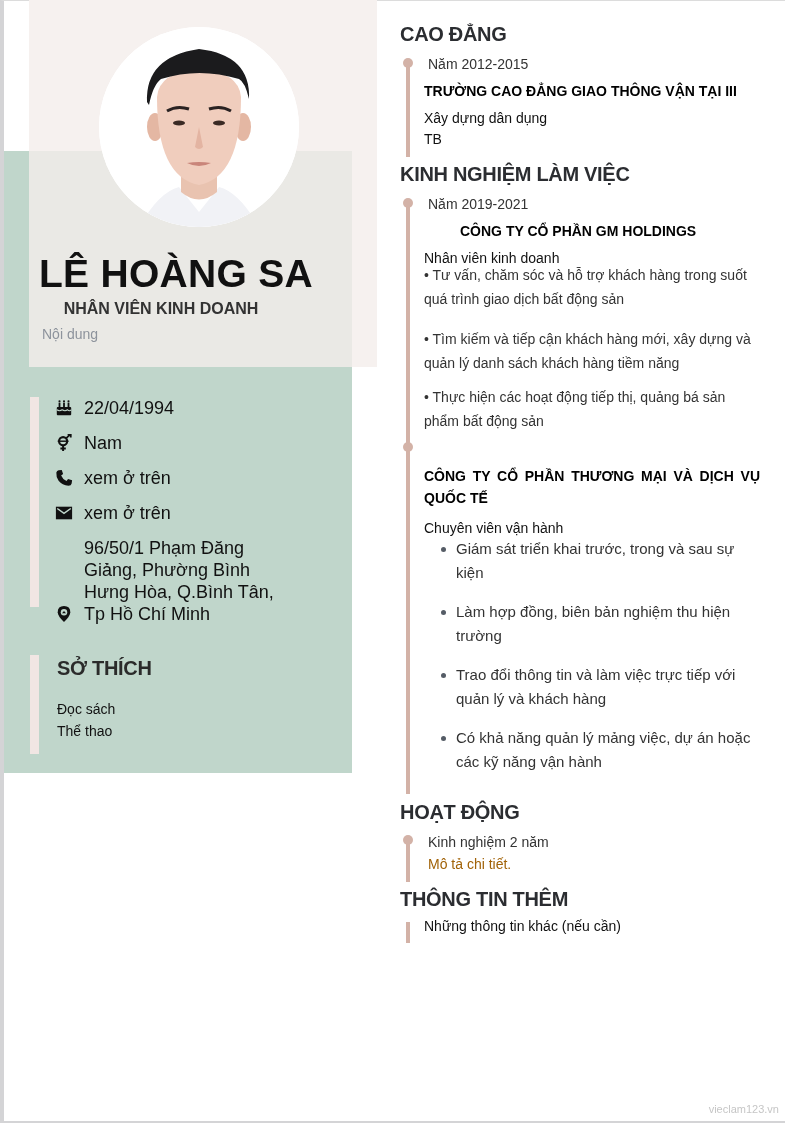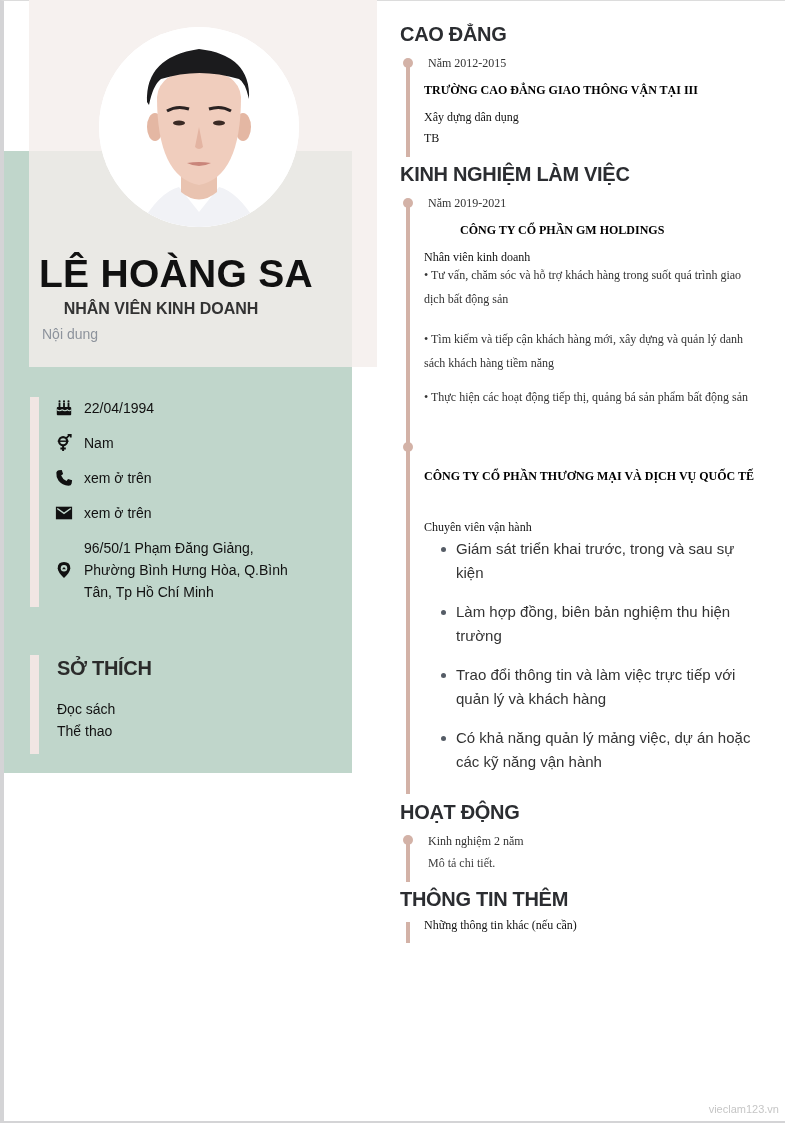--- a/index.html
+++ b/index.html
@@ -16,37 +16,37 @@
   .avatar svg { width: 200px; height: 200px; display: block; }
 
   .name { position: absolute; left: 29px; top: 252px; width: 294px; text-align: center;
           font-size: 39px; font-weight: bold; color: #111; letter-spacing: 0.3px; }
   .job { position: absolute; left: 29px; top: 300px; width: 264px; text-align: center;
          font-size: 16px; font-weight: bold; color: #333; }
   .placeholder { position: absolute; left: 42px; top: 326px; font-size: 14px; color: #8d939c; }
 
   .contact { position: absolute; left: 30px; top: 397px; width: 300px; height: 210px;
              border-left: 9px solid #f1e6e3; padding-left: 15px; }
-  .contact-row { display: flex; align-items: center; font-size: 14px; color: #111; line-height: 22px; margin-bottom: 13px; }
+  .contact-row { display: flex; align-items: flex-end; font-size: 18px; color: #111; line-height: 22px; margin-bottom: 13px; }
   .contact-row .ic { width: 20px; height: 22px; margin-right: 10px; display: flex; align-items: center; justify-content: center; }
   .contact-row .ic svg { width: 18px; height: 18px; }
   .contact-row .txt { width: 210px; }
 
   .hobby { position: absolute; left: 30px; top: 655px; width: 300px; height: 99px;
            border-left: 9px solid #f1e6e3; padding-left: 18px; }
   .hobby h2 { font-size: 20px; font-weight: bold; color: #2b2b2b; margin-top: 2px; margin-bottom: 18px; letter-spacing: -0.3px; }
   .hobby p { font-size: 14px; color: #111; line-height: 22px; }
   .sec-title { position: absolute; left: 400px; font-size: 20px; font-weight: bold; color: #2b2d31; letter-spacing: -0.3px; }
   .tl-line { position: absolute; left: 406px; width: 4px; background: #d3b2a7; }
   .tl-dot { position: absolute; left: 403px; width: 10px; height: 10px; border-radius: 50%; background: #d3b2a7; }
-  .t { position: absolute; left: 424px; font-size: 12px; color: #111; font-family: Liberation Serif, serif; }
+  .t { position: absolute; left: 424px; font-size: 14px; color: #111; }
   .t.year { left: 428px; color: #333; }
   .t.bold { font-weight: bold; color: #000; }
   .t.para { width: 336px; line-height: 24px; color: #333; }
-  .t.muted { left: 428px; color: #404040; }
+  .t.muted { left: 428px; color: #a16207; }
   .bullets { position: absolute; left: 424px; width: 336px; list-style: none; }
   .bullets li { position: relative; padding-left: 32px; font-size: 15px; color: #333; line-height: 24px; margin-bottom: 15px; }
   .bullets li::before { content: ""; position: absolute; left: 17px; top: 10px; width: 5px; height: 5px; border-radius: 50%; background: #555c66; }
 
   .watermark { position: absolute; right: 6px; top: 1103px; font-size: 11px; color: #c6c6c6; }
 </style>
 </head>
 <body>
 
 <div class="page"></div>

